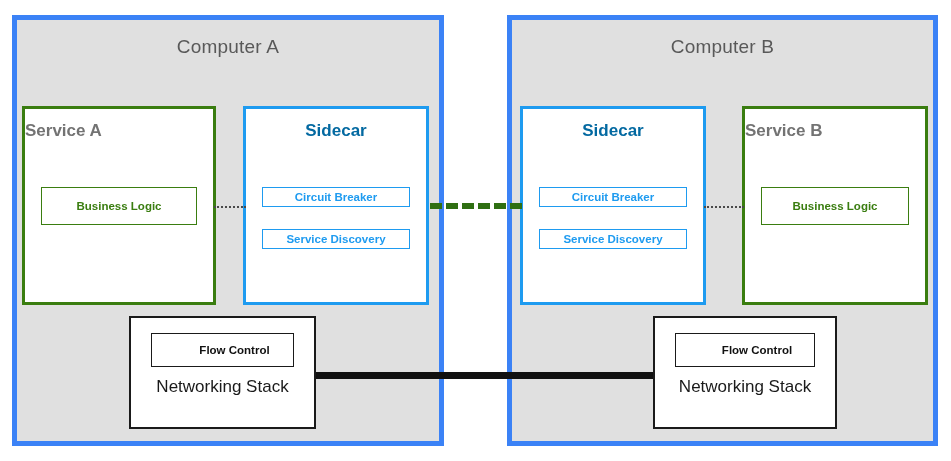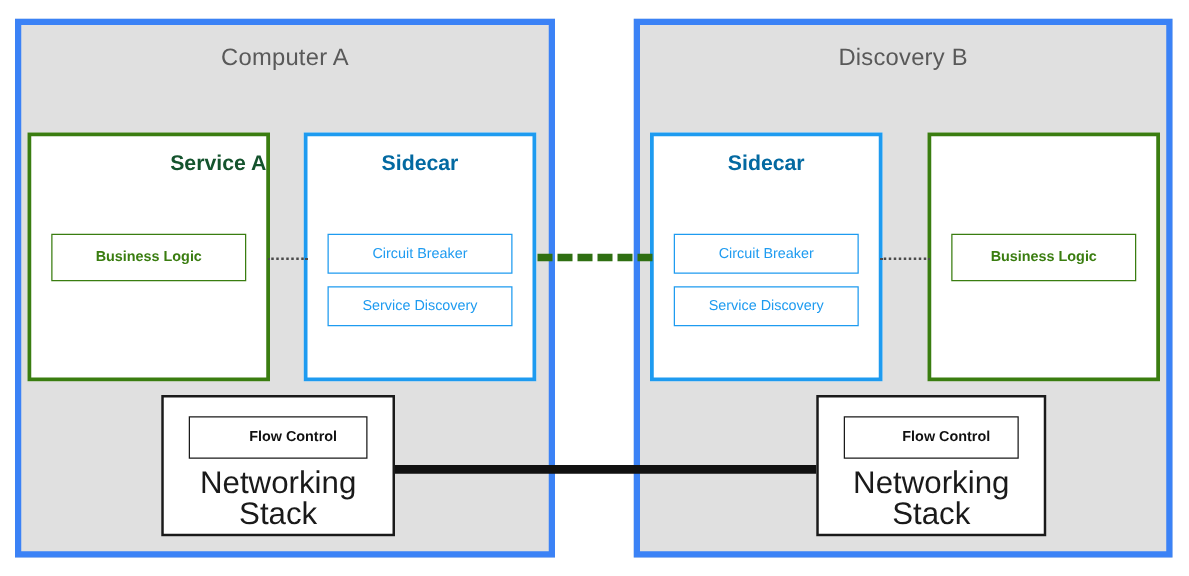--- a/index.html
+++ b/index.html
@@ -42,24 +42,24 @@
     position: absolute;
     background: #ffffff;
     border: 3px solid #3a7d10;
     box-sizing: border-box;
   }
   .service-title {
     position: absolute;
     top: 12px;
     left: 0;
     width: 100%;
-    text-align: right;
+    text-align: left;
     font-size: 17px;
     font-weight: bold;
-    color: #14532d;
+    color: #737373;
   }
   .inner-green {
     position: absolute;
     left: 16px;
     right: 16px;
     top: 78px;
     height: 38px;
     border: 1.5px solid #3a7d10;
     box-sizing: border-box;
     background: #ffffff;
@@ -85,29 +85,29 @@
     width: 100%;
     text-align: center;
     font-size: 17px;
     font-weight: bold;
     color: #0369a1;
   }
   .inner-blue {
     position: absolute;
     left: 16px;
     right: 16px;
-    height: 32px;
+    height: 20px;
     border: 1.5px solid #1e9bf0;
     box-sizing: border-box;
     background: #ffffff;
     display: flex;
     align-items: center;
     justify-content: center;
     font-size: 11.5px;
-    font-weight: normal;
+    font-weight: bold;
     color: #1e9bf0;
   }
   .inner-blue.slot1 { top: 78px; }
   .inner-blue.slot2 { top: 120px; }
 
   
   .netstack-box {
     position: absolute;
     background: #ffffff;
     border: 2px solid #1a1a1a;
@@ -130,21 +130,21 @@
     font-weight: bold;
     color: #111111;
     padding-left: 24px;
   }
   .netstack-label {
     position: absolute;
     left: 0;
     right: 0;
     top: 56px;
     text-align: center;
-    font-size: 25px;
+    font-size: 17px;
     line-height: 25px;
     color: #1a1a1a;
   }
 
   
   .dotted-link {
     position: absolute;
     height: 0;
     border-top: 2px dotted #4a4a4a;
     z-index: 4;
@@ -181,30 +181,31 @@
     <div class="inner-blue slot1">Circuit Breaker</div>
     <div class="inner-blue slot2">Service Discovery</div>
   </div>
 
   <div class="netstack-box" style="left:129px; top:316px; width:187px; height:113px;">
     <div class="inner-black">Flow Control</div>
     <div class="netstack-label">Networking Stack</div>
   </div>
 
   <div class="computer" style="left:507px; top:15px; width:431px; height:431px;">
-    <div class="computer-title">Discovery B</div>
+    <div class="computer-title">Computer B</div>
   </div>
 
   <div class="sidecar-box" style="left:520px; top:106px; width:186px; height:199px;">
     <div class="sidecar-title">Sidecar</div>
     <div class="inner-blue slot1">Circuit Breaker</div>
     <div class="inner-blue slot2">Service Discovery</div>
   </div>
 
   <div class="service-box" style="left:742px; top:106px; width:186px; height:199px;">
+    <div class="service-title">Service B</div>
     <div class="inner-green">Business Logic</div>
   </div>
 
   <div class="netstack-box" style="left:653px; top:316px; width:184px; height:113px;">
     <div class="inner-black">Flow Control</div>
     <div class="netstack-label">Networking Stack</div>
   </div>
 
   <div class="dotted-link" style="left:214px; top:206px; width:32px;"></div>
 

